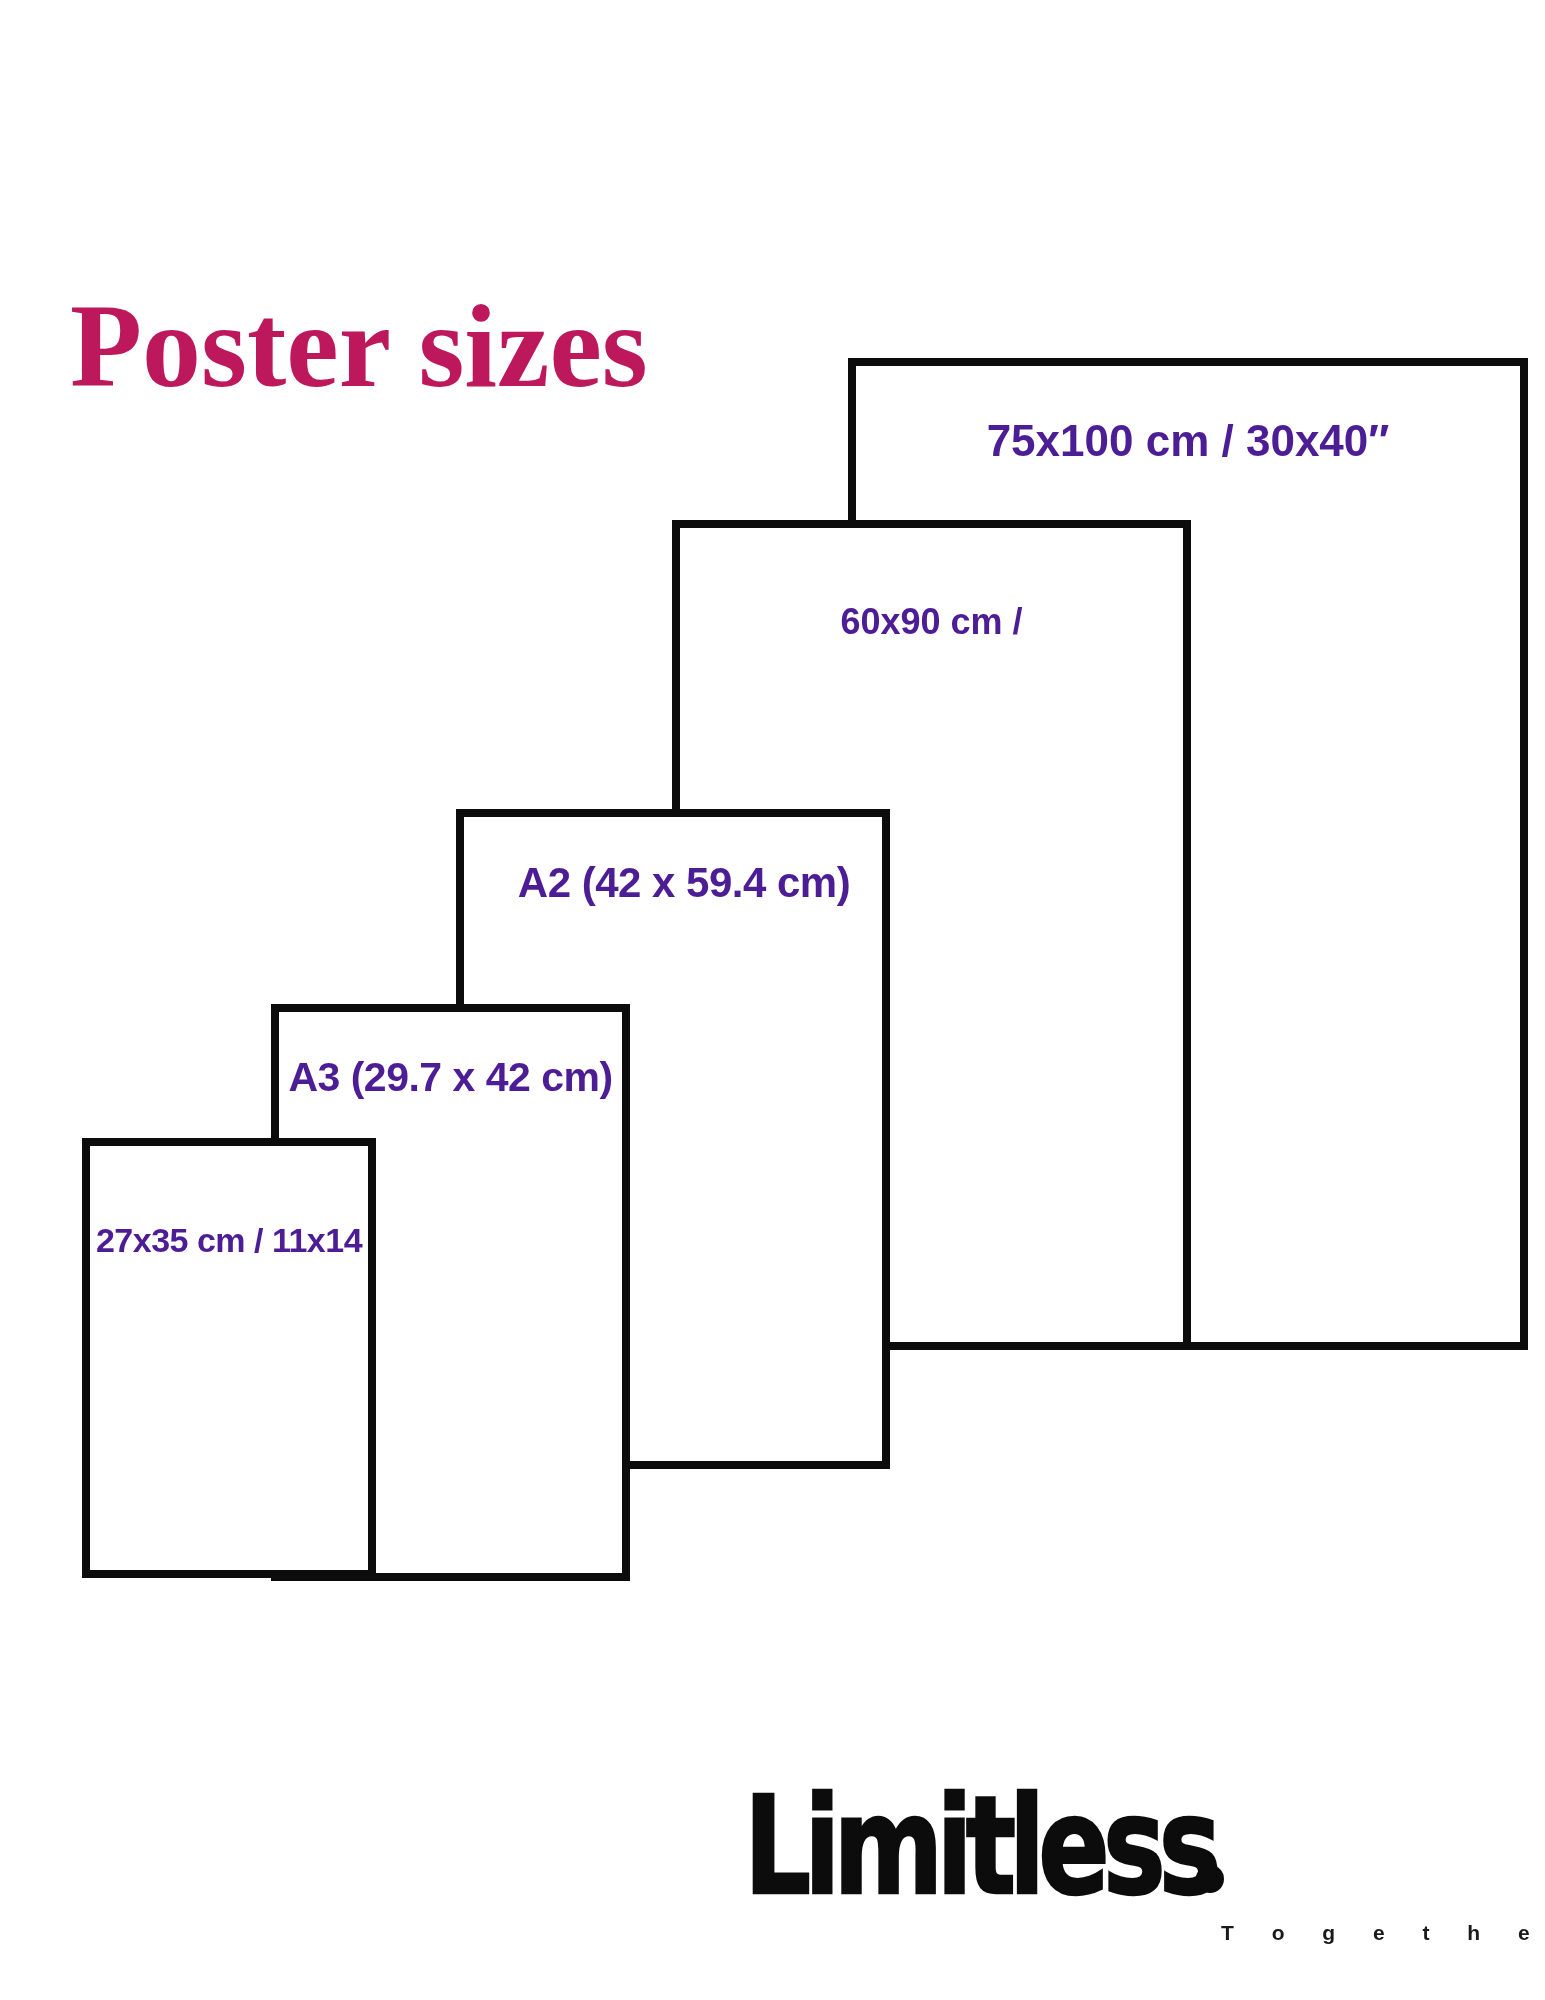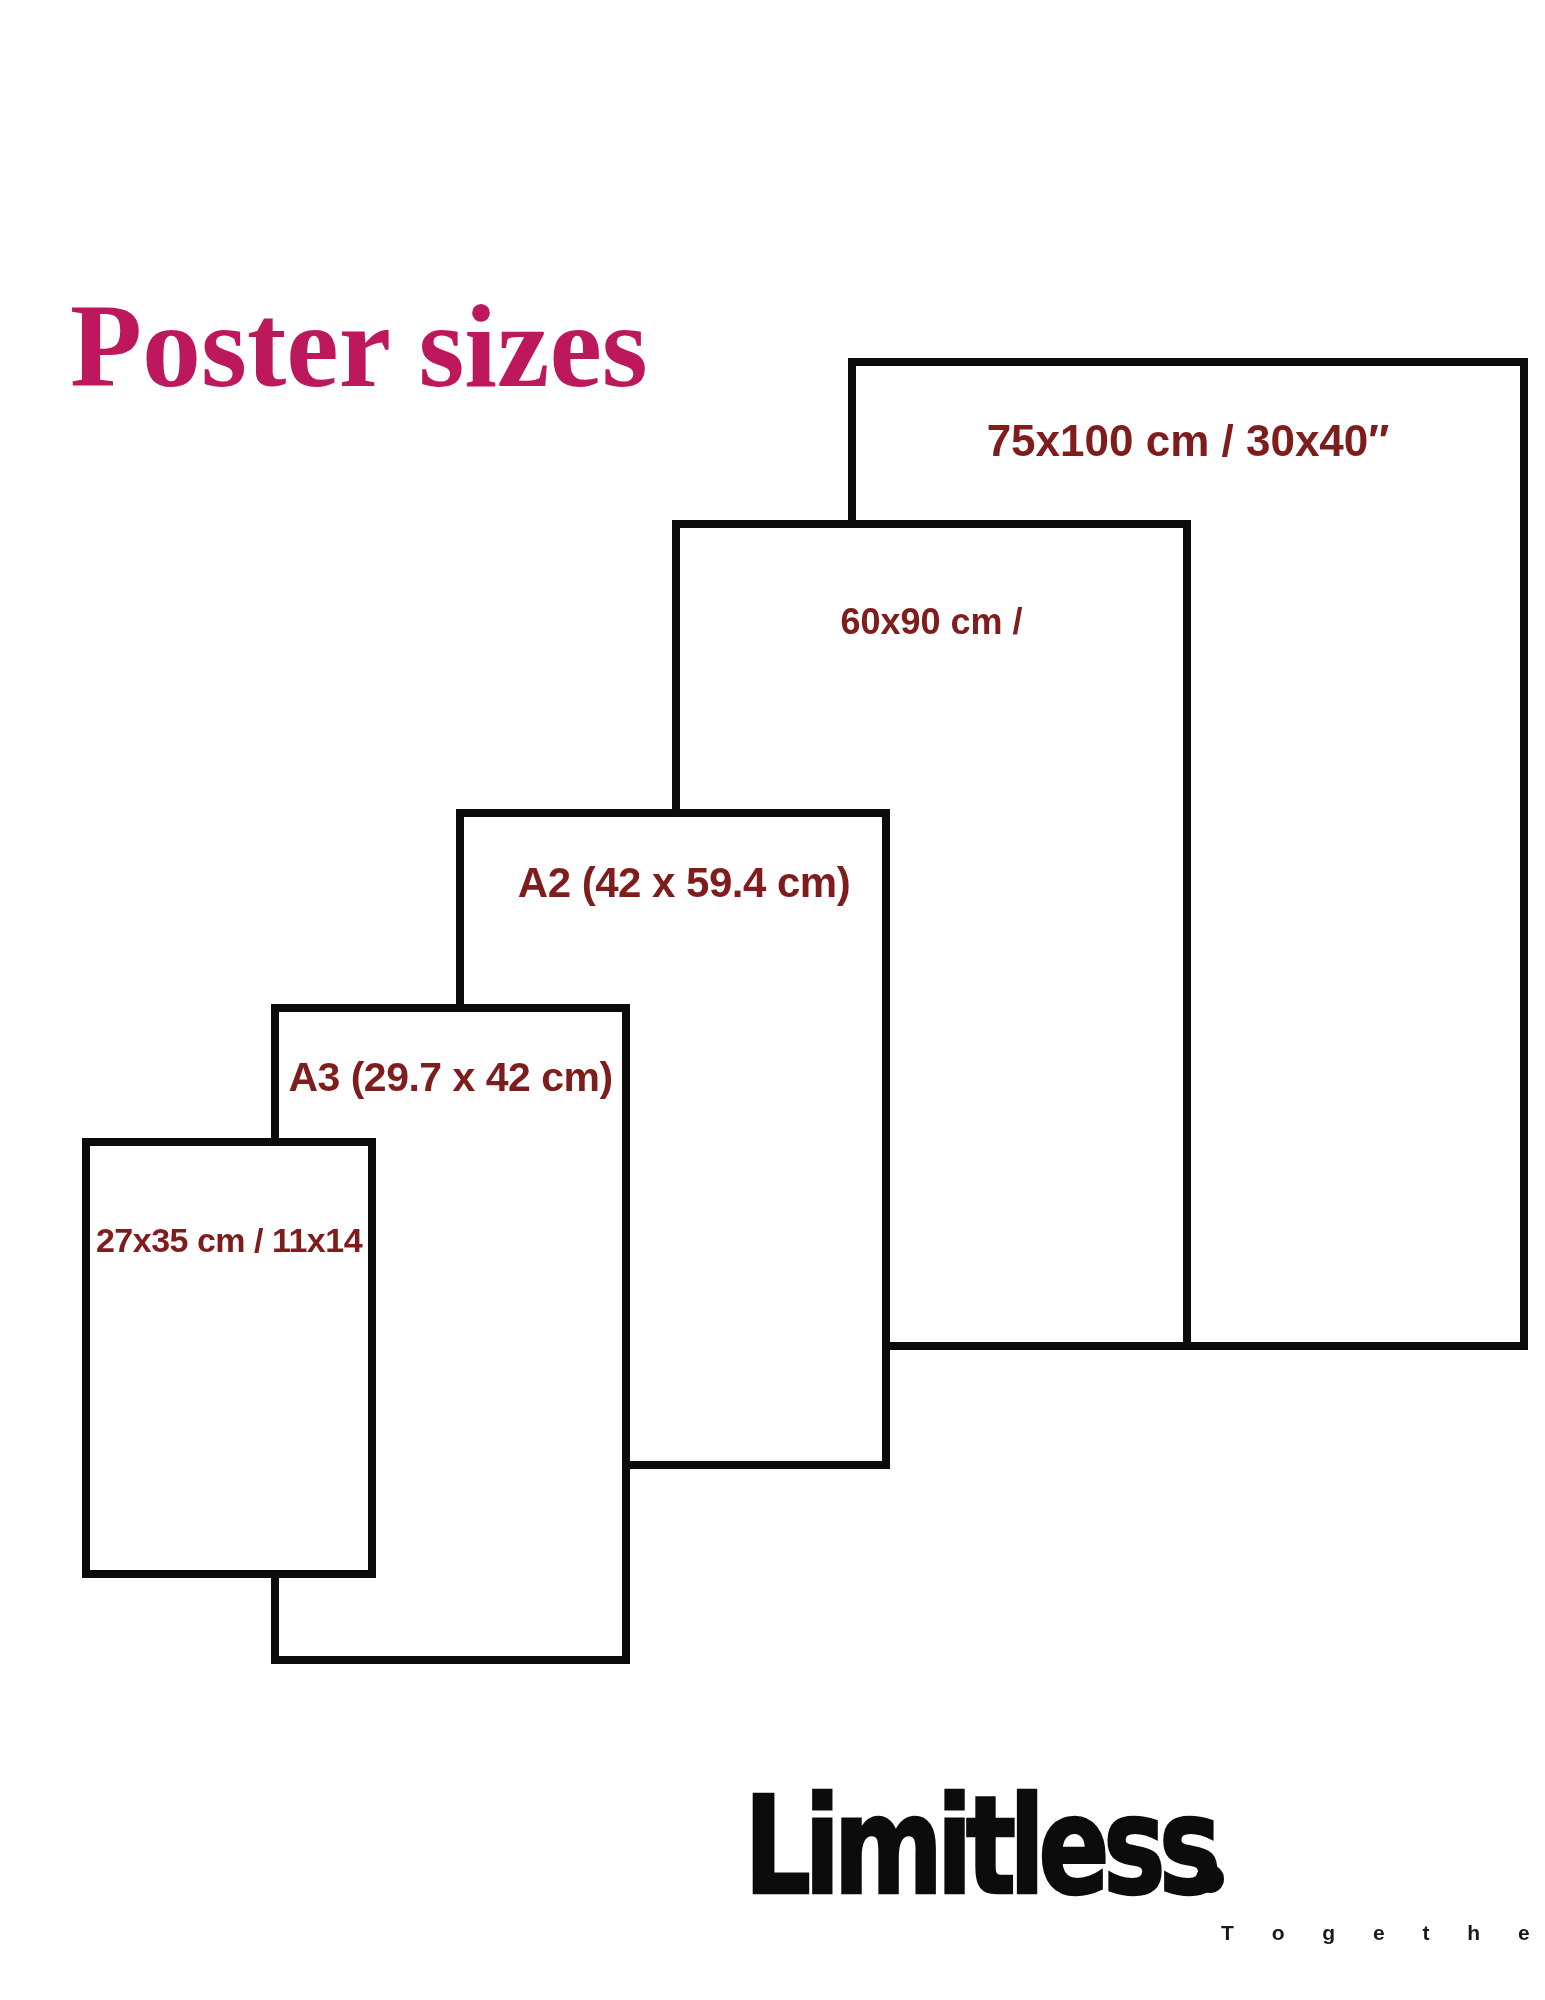--- a/index.html
+++ b/index.html
@@ -36,29 +36,29 @@
     box-sizing: border-box;
     background: #ffffff;
     border: 8px solid #0c0c0c;
   }
   .size-label {
     position: absolute;
     left: 0;
     right: 0;
     text-align: center;
     font-weight: 700;
-    color: #7f1d1d;
+    color: #4c1d95;
     white-space: nowrap;
     line-height: 1.22;
   }
 
   .r-75x100 { left: 848px; top: 358px;  width: 680px; height: 992px; }
   .r-60x90  { left: 672px; top: 520px;  width: 519px; height: 830px; }
   .r-a2     { left: 456px; top: 809px;  width: 434px; height: 660px; }
-  .r-a3     { left: 271px; top: 1004px; width: 359px; height: 660px; }
+  .r-a3     { left: 271px; top: 1004px; width: 359px; height: 577px; }
   .r-27x35  { left: 82px;  top: 1138px; width: 294px; height: 440px; }
 
   .l-75x100 { top: 48px; font-size: 44px; }
   .l-60x90  { top: 72px; font-size: 36px; }
   .l-a2     { top: 40px; font-size: 42px; letter-spacing: -0.5px; padding-left: 22px; }
   .l-a3     { top: 40px; font-size: 41px; letter-spacing: -0.5px; }
   .l-27x35  { top: 74px; font-size: 34px; letter-spacing: -0.5px; }
 
   .label-line { display: block; }
 

